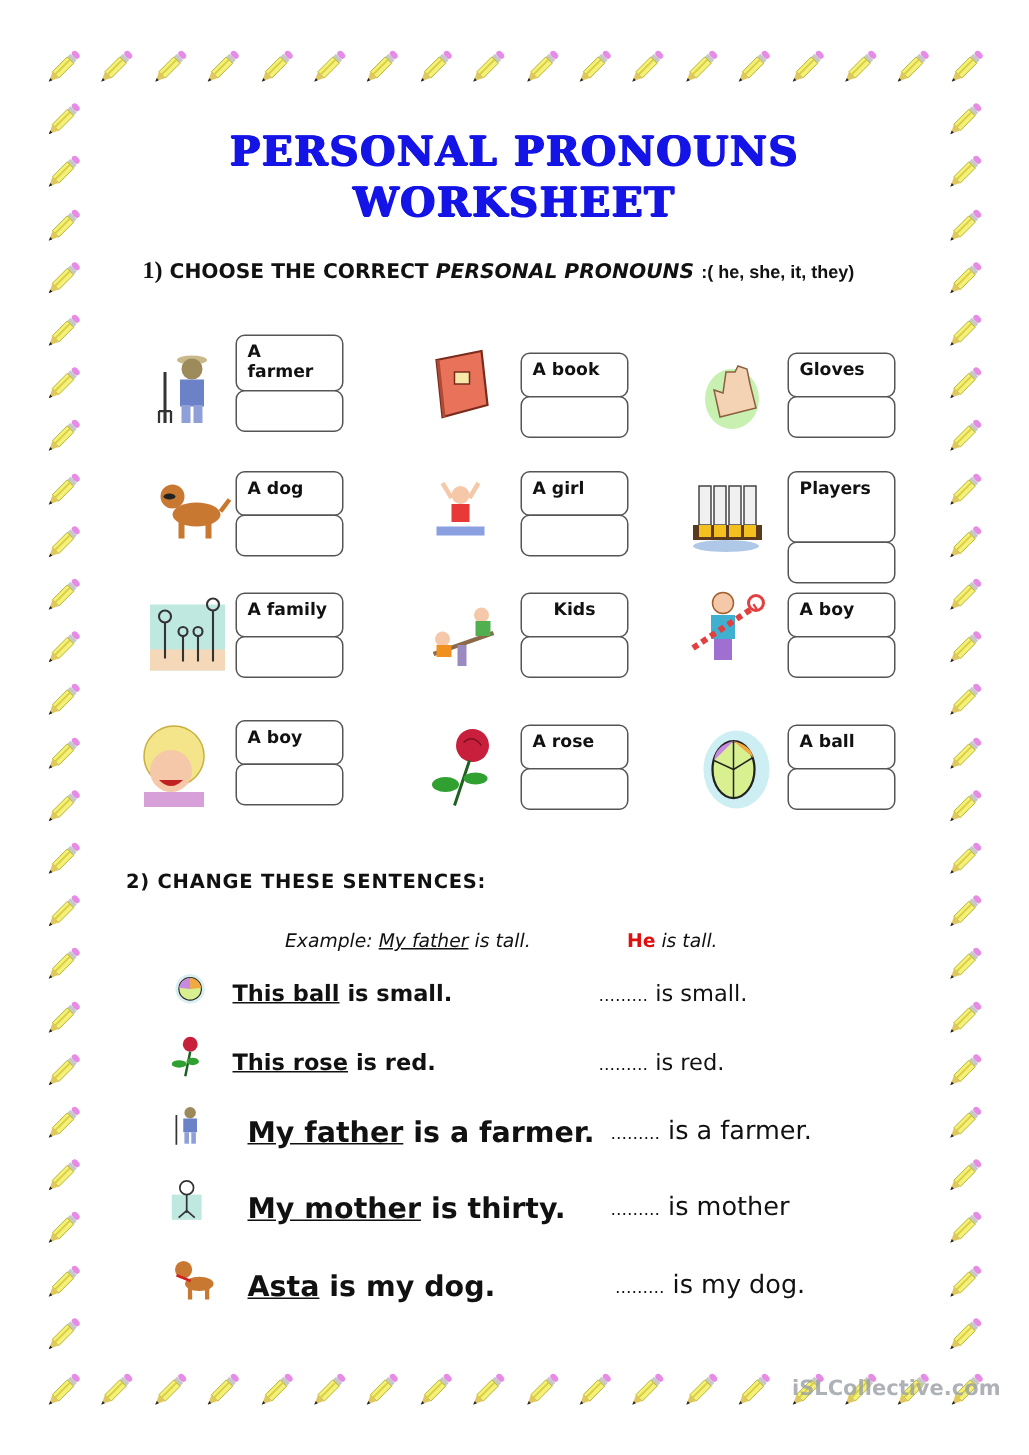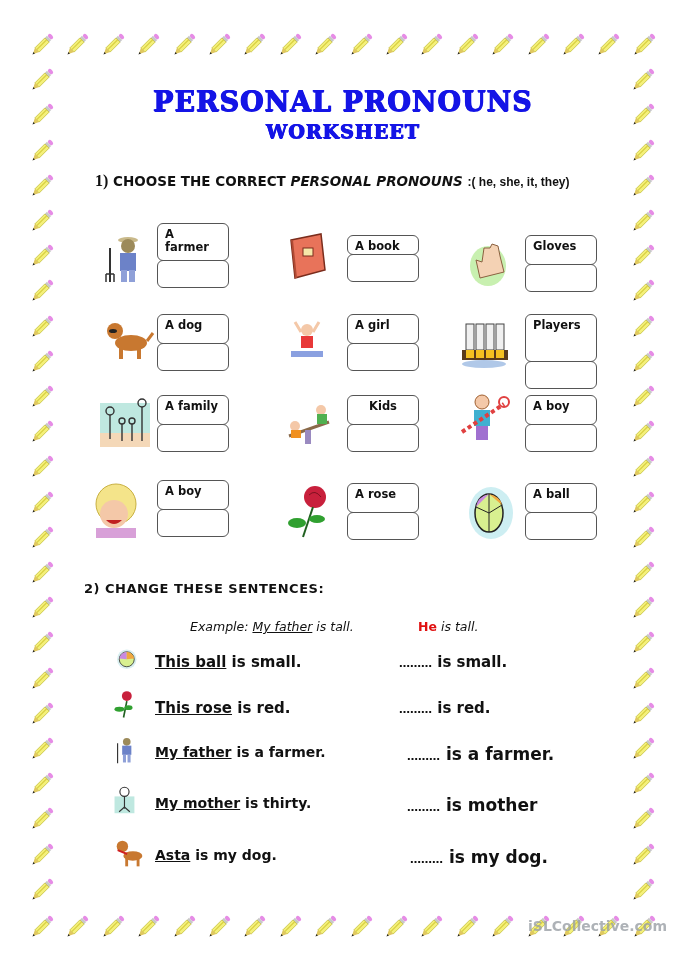--- a/index.html
+++ b/index.html
@@ -3,37 +3,37 @@
 <meta charset="utf-8">
 <style>
   html, body { margin:0; padding:0; }
   body { width:686px; height:970px; background:#ffffff; position:relative; overflow:hidden;
          font-family:"DejaVu Sans", sans-serif; color:#111; }
   .pencil { position:absolute; width:30px; height:30px; }
   .title { position:absolute; left:0; width:686px; text-align:center; color:#1414e6;
            font-family:"DejaVu Serif", serif; font-weight:900; letter-spacing:1px;
            text-shadow: 0.6px 0 0 #1414e6, -0.6px 0 0 #1414e6, 0 0.6px 0 #1414e6; }
   .title.l1 { top:86px; font-size:27px; }
-  .title.l2 { top:120px; font-size:19px; }
+  .title.l2 { top:120px; font-size:27px; }
   .instr { position:absolute; left:95px; top:172px; font-size:13.5px; font-weight:bold; white-space:nowrap; }
   .instr .num { font-family:"Liberation Serif", serif; font-size:16px; }
   .instr .it { font-style:italic; font-weight:bold; }
   .instr .serif { font-family:Liberation Sans, sans-serif; font-size:12px; font-weight:bold; }
   .card { position:absolute; width:72px; }
   .card .lab { height:38px; border:1.5px solid #555; border-radius:6px; box-sizing:border-box;
                font-size:11.5px; font-weight:bold; padding:4px 7px; line-height:13px; background:#fff; }
   .card .ans { height:28px; border:1.5px solid #555; border-radius:6px; box-sizing:border-box; margin-top:-1px; background:#fff; }
   .pic { position:absolute; width:52px; height:56px; }
   .sec2 { position:absolute; left:84px; top:581px; font-size:13px; font-weight:bold; letter-spacing:0.5px; }
   .example { position:absolute; top:619px; font-size:12.5px; font-style:italic; }
   .u { text-decoration:underline; }
   .red { color:#e01010; font-style:normal; font-weight:bold; }
   .sent { position:absolute; font-size:15px; font-weight:bold; white-space:nowrap; }
-  .sent.big { font-size:14px; }
-  .ans-line { position:absolute; font-size:15px; font-weight:bold; white-space:nowrap; }
+  .sent.big { font-size:19px;margin-left:10px; }
+  .ans-line { position:absolute; font-size:15px; font-weight:normal; white-space:nowrap; }
   .ans-line.big { font-size:17px; }
   .ico { position:absolute; width:34px; height:40px; }
   .watermark { position:absolute; left:528px; top:918px; font-size:14px; font-weight:bold; color:#9aa0a6; opacity:0.8;text-align:right; }
 </style>
 </head>
 <body>
 
 <svg width="0" height="0" style="position:absolute">
   <defs>
     <symbol id="pencil" viewBox="0 0 30 30">
@@ -331,21 +331,21 @@
 </div>
 
 <div class="pic" style="left:285px;top:230px">
   <svg viewBox="0 0 52 56" width="52" height="56">
       <polygon points="6,10 36,4 40,40 10,48" fill="#e8735a" stroke="#7a2c1c" stroke-width="1.5"></polygon>
       <polygon points="6,10 10,48 12,48 8,10" fill="#b04a34"></polygon>
       <rect x="18" y="18" width="10" height="8" fill="#f6e8a8" stroke="#7a2c1c"></rect>
     </svg>
 </div>
 <div class="card" style="left:347px;top:235px">
-  <div class="lab" style="height:20px">A book</div>
+  <div class="lab" style="height:30px">A book</div>
   <div class="ans"></div>
 </div>
 
 <div class="pic" style="left:466px;top:236px">
   <svg viewBox="0 0 52 56" width="52" height="56">
       <ellipse cx="22" cy="30" rx="18" ry="20" fill="#c8f0b0"></ellipse>
       <path d="M14 42 L10 24 L16 26 L18 12 L24 12 L26 8 L32 10 L34 20 L38 36 Z" fill="#f4d2b4" stroke="#8a6040"></path>
     </svg>
 </div>
 <div class="card" style="left:525px;top:235px">

